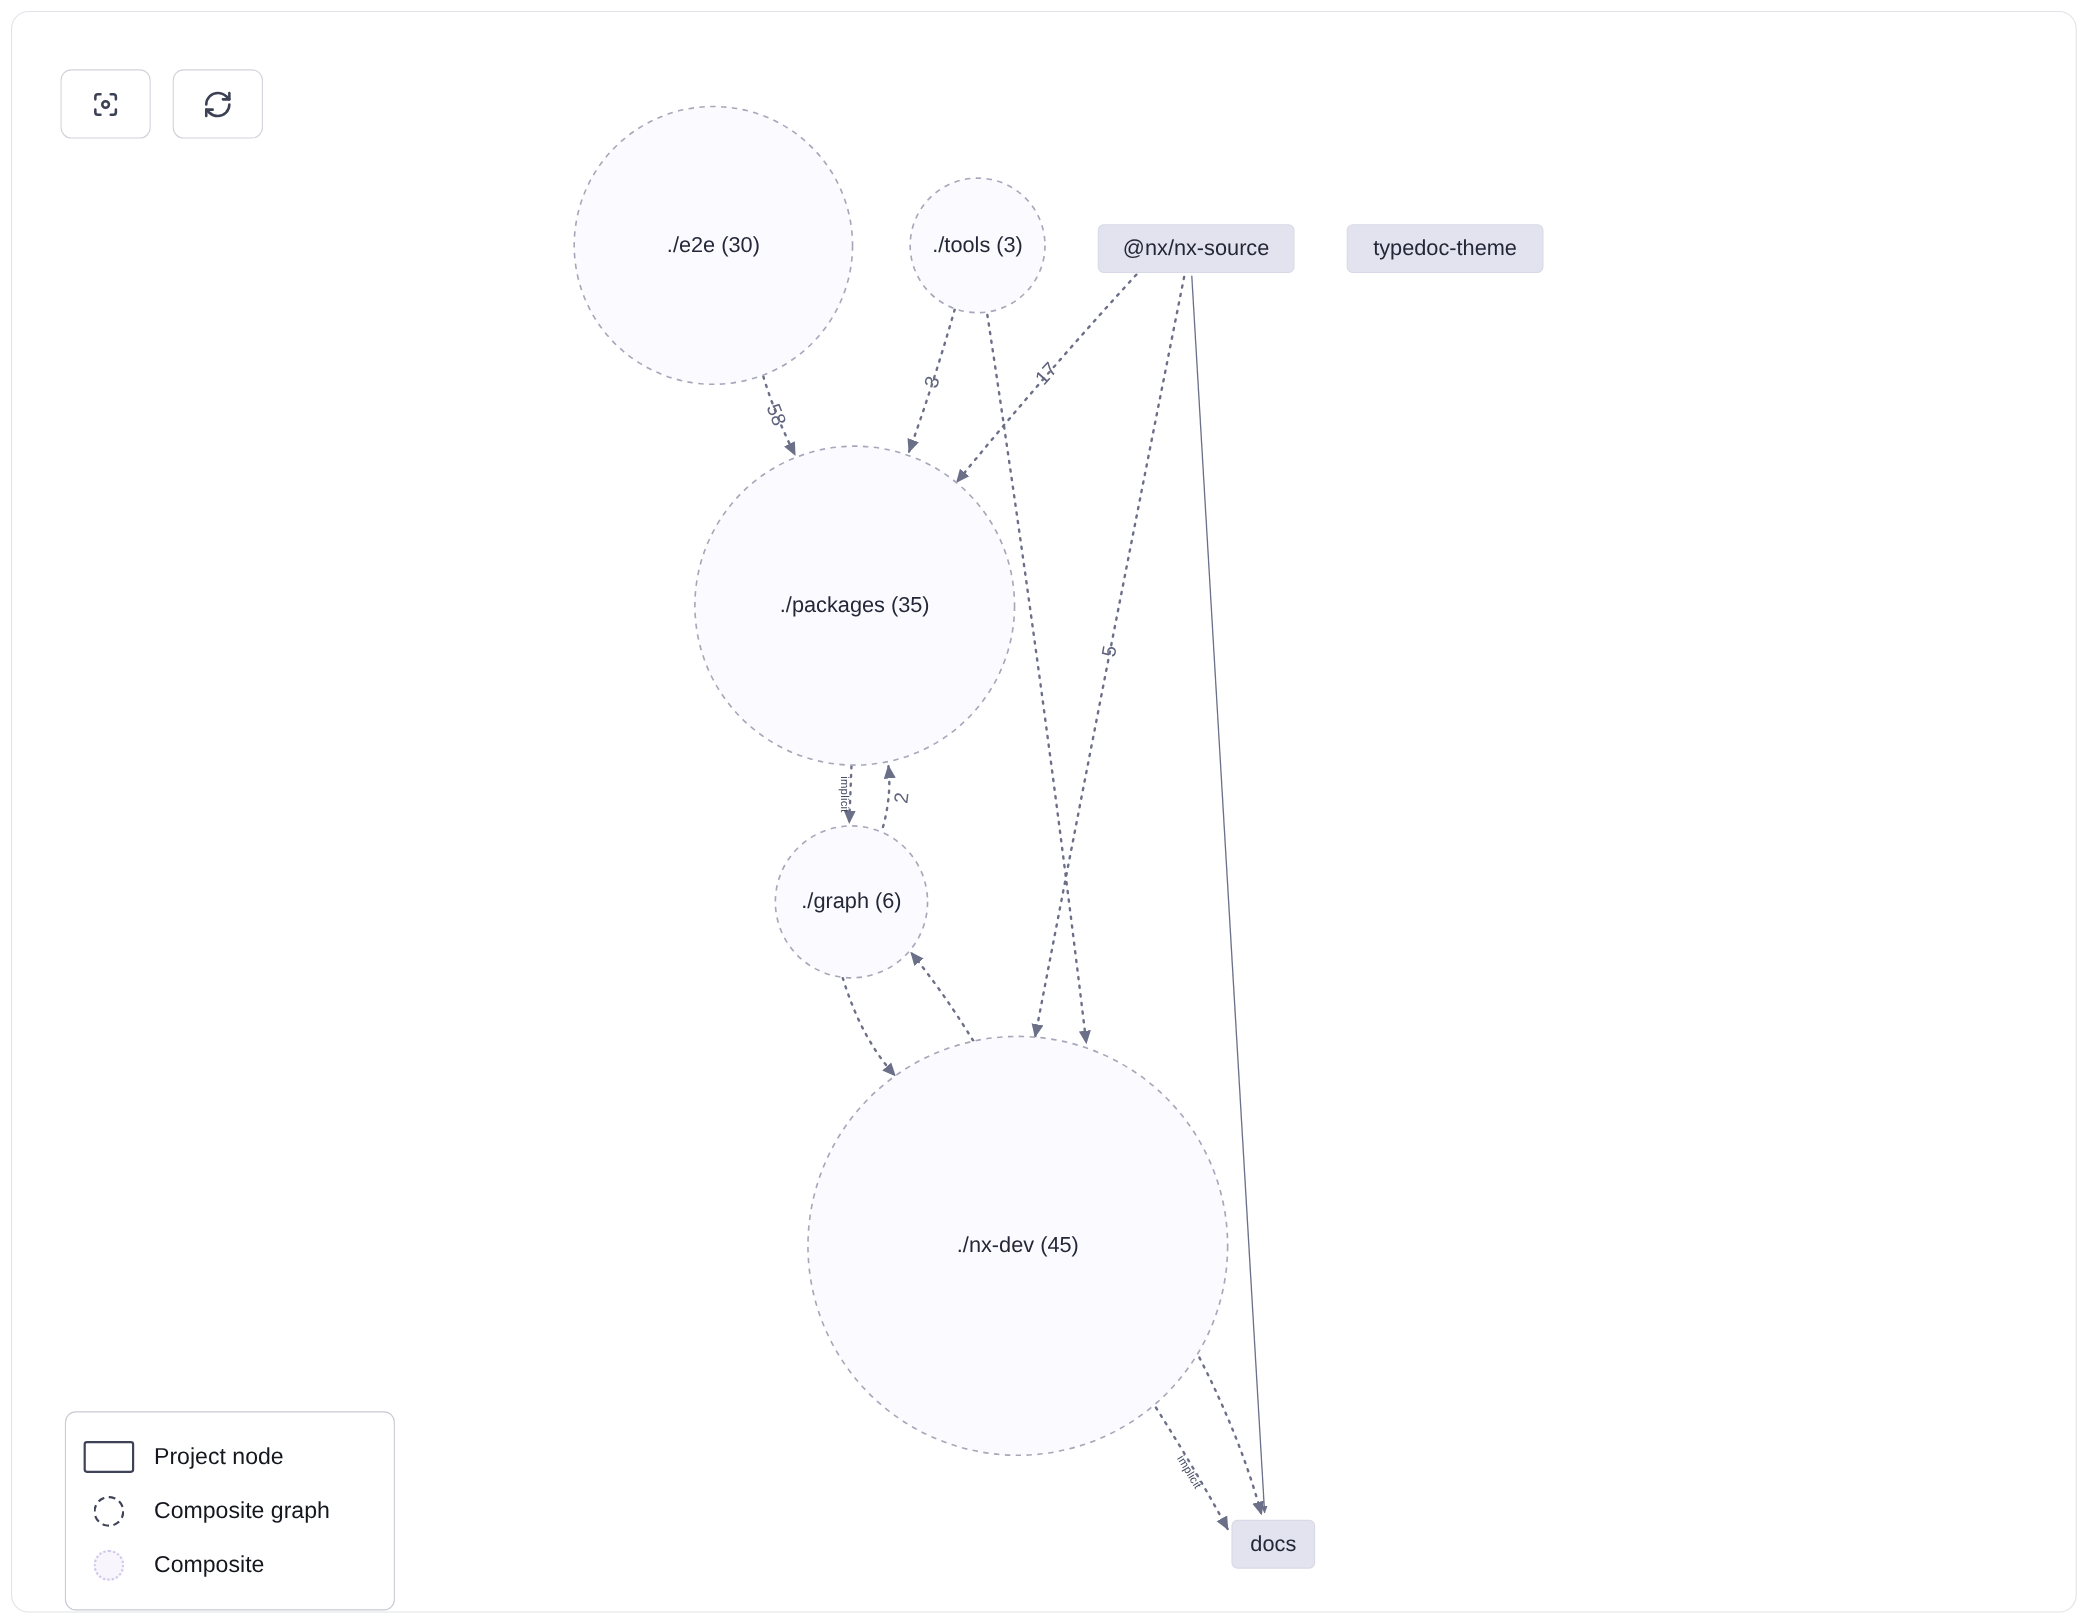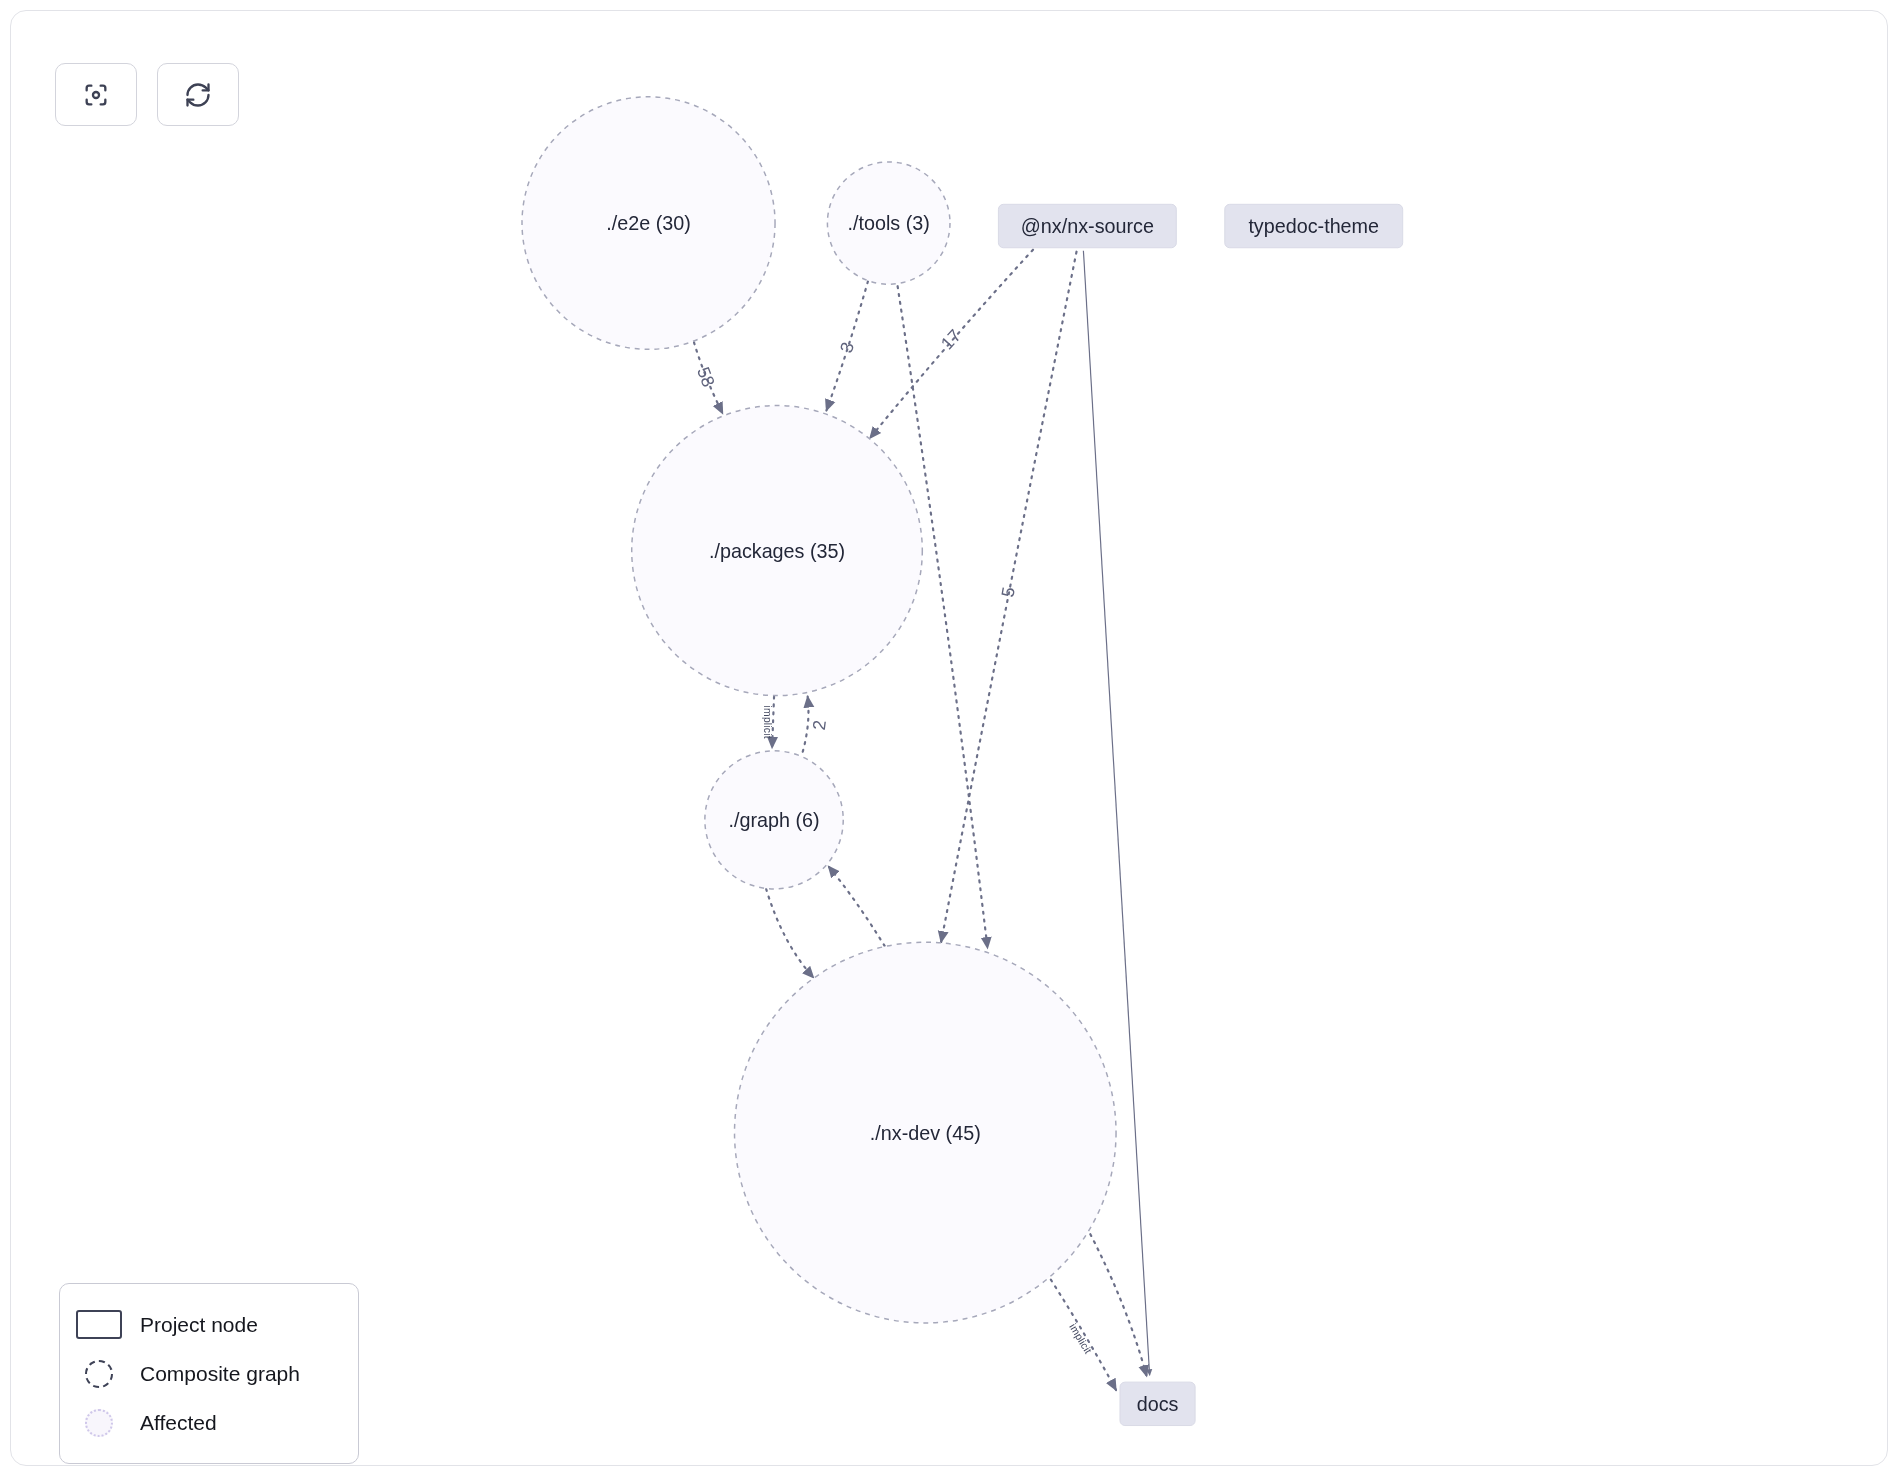--- a/index.html
+++ b/index.html
@@ -205,17 +205,17 @@
     <div class="legend-row">
       <span class="legend-icon-wrap">
         <span class="icon-composite-node"></span>
       </span>
       <span class="legend-label">Composite graph</span>
     </div>
     <div class="legend-row">
       <span class="legend-icon-wrap">
         <span class="icon-affected-node"></span>
       </span>
-      <span class="legend-label">Affected</span>
+      <span class="legend-label">Composite</span>
     </div>
   </div>
 
 </div>
 
 </body></html>

